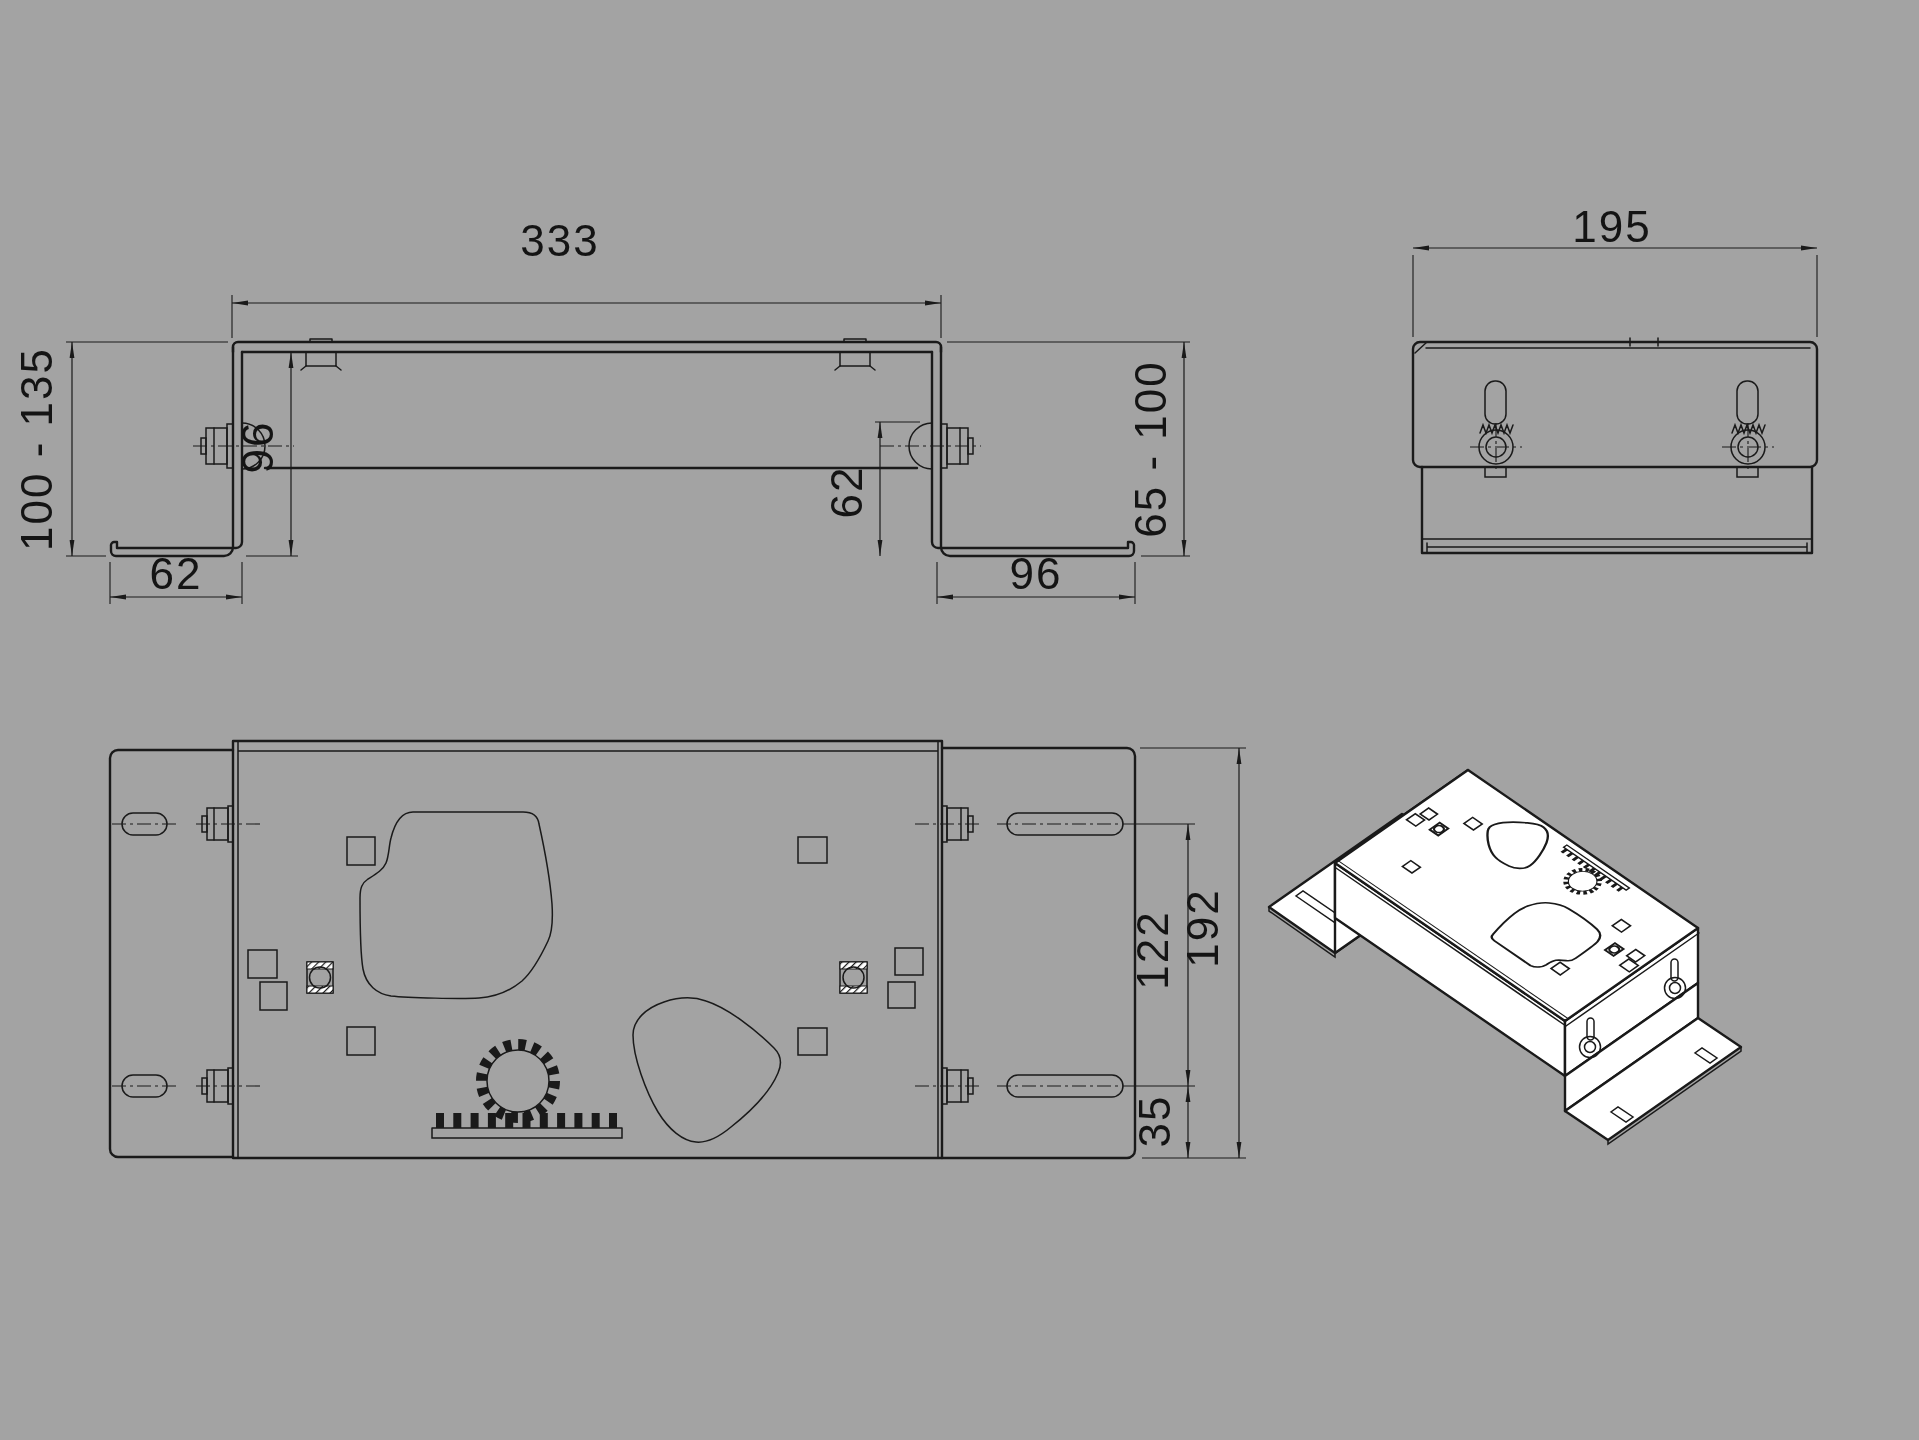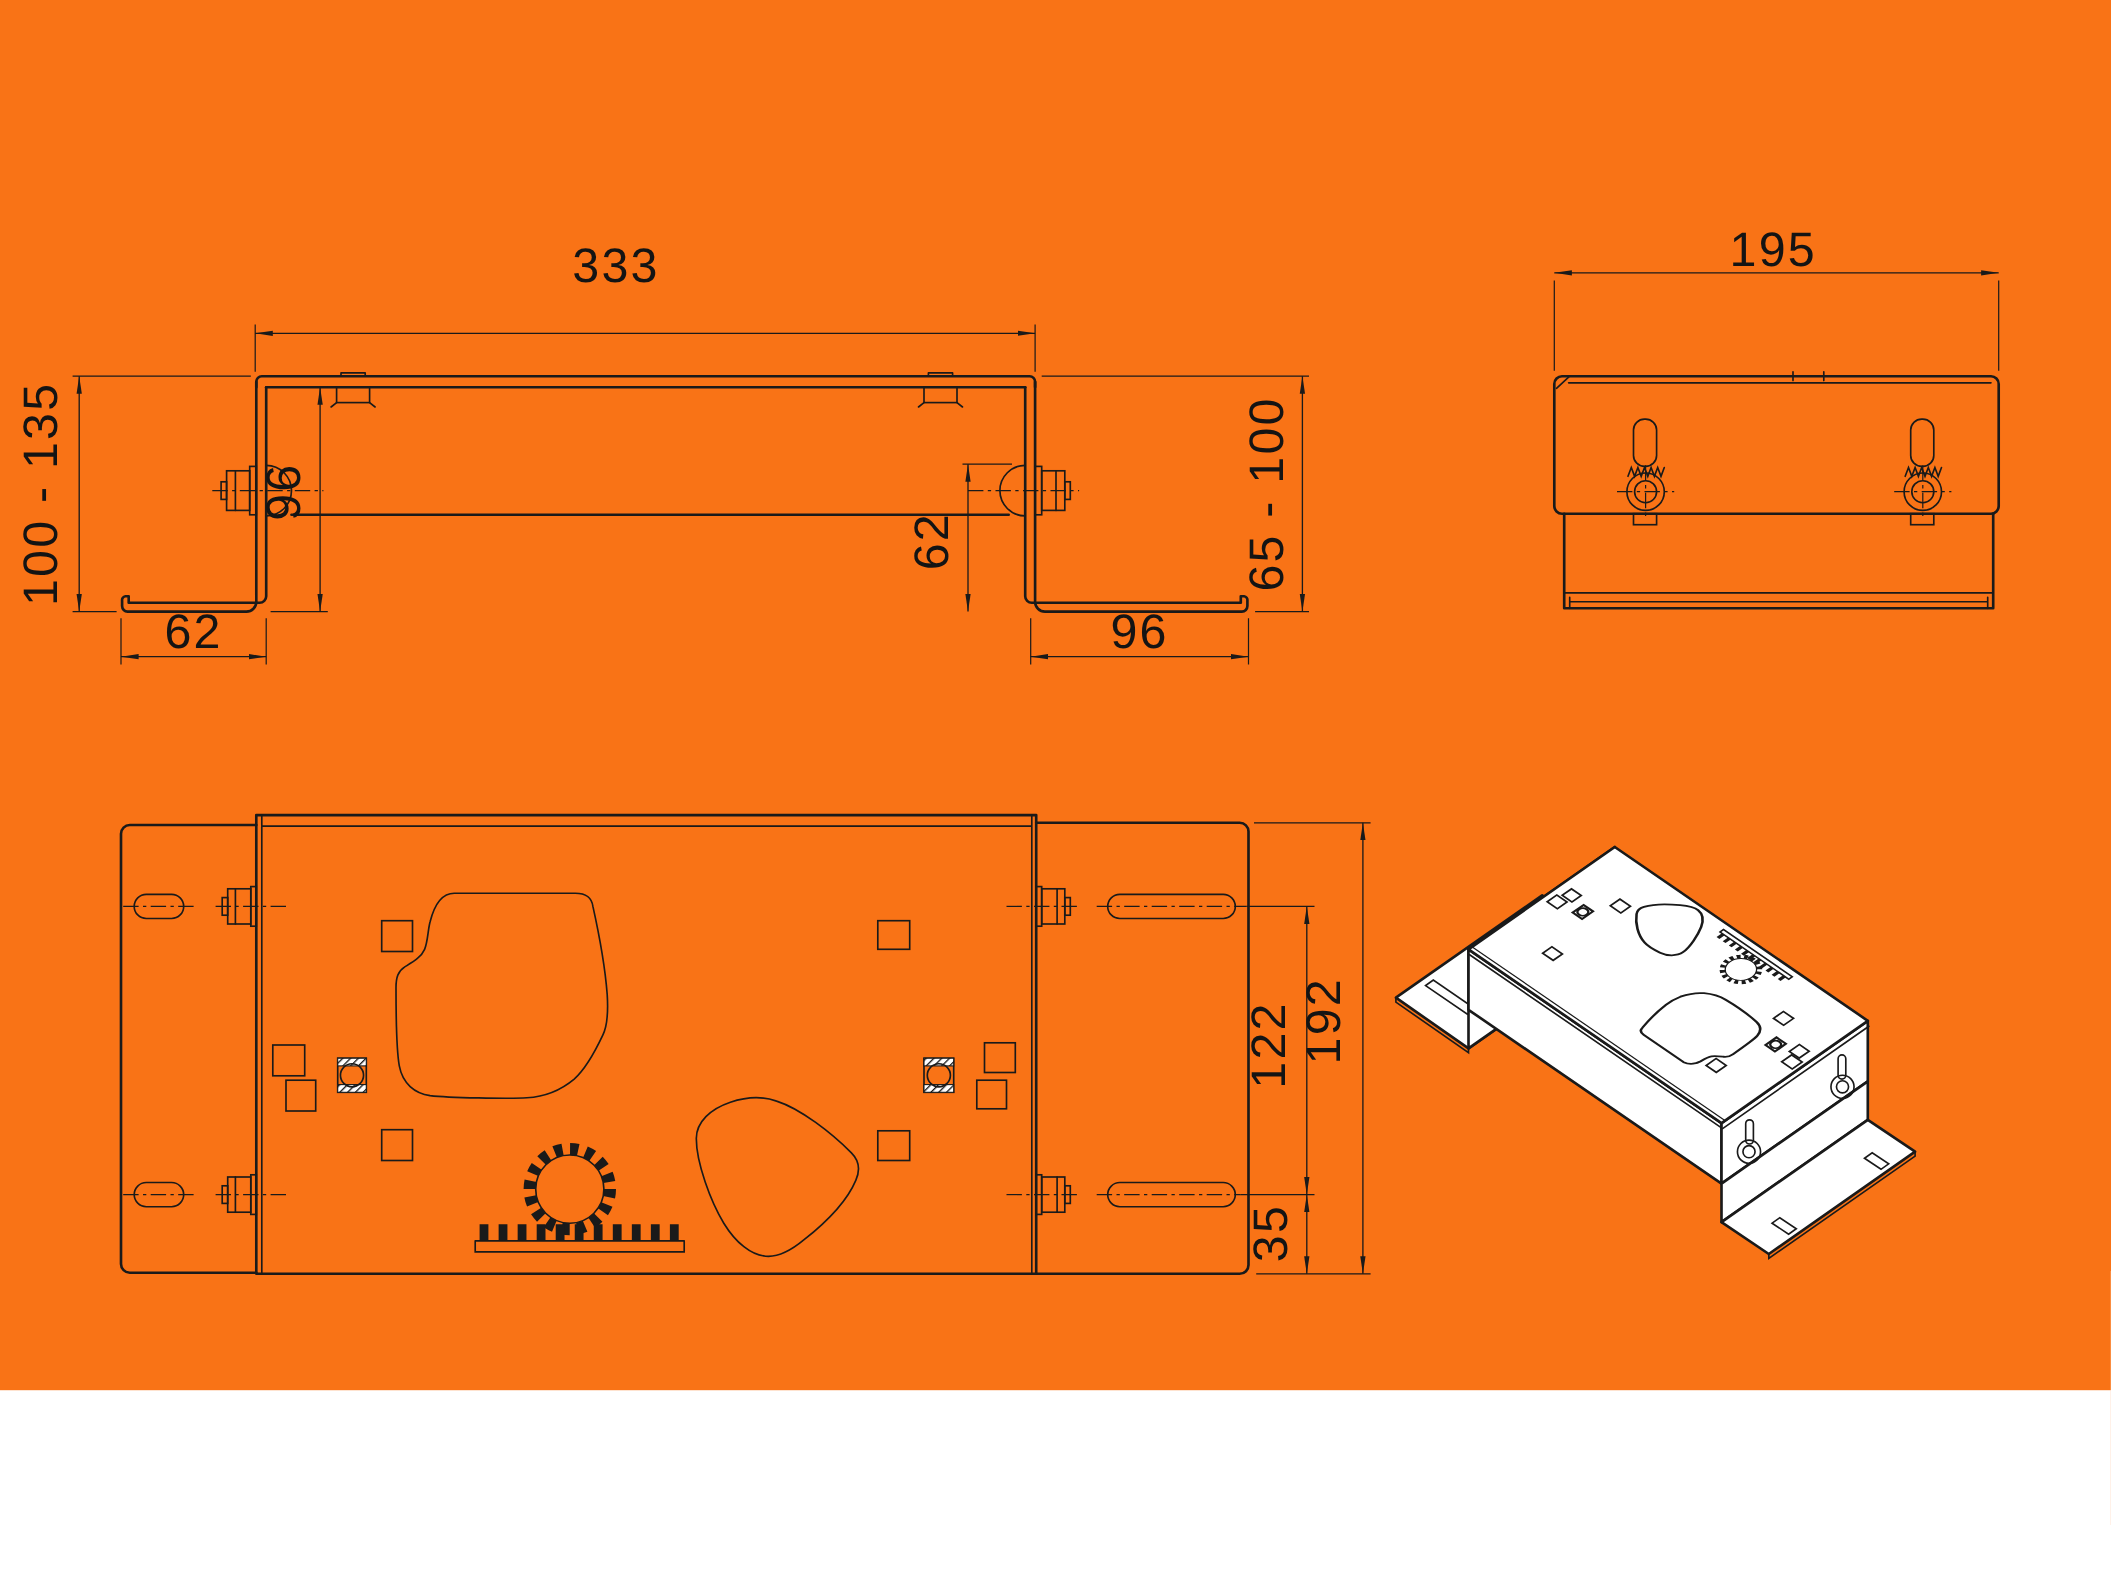--- a/index.html
+++ b/index.html
@@ -1,16 +1,16 @@
 <!DOCTYPE html>
 <html><head>
 <meta charset="utf-8">
 <style>
   html,body{margin:0;padding:0;background:#ffffff;}
-  .stage{width:1919px;height:1264px;background:#f97316;position:relative;overflow:hidden;}
+  .stage{width:1919px;height:1440px;background:#a3a3a3;position:relative;overflow:hidden;}
   svg{display:block;}
   .part{fill:none;stroke:#1a1a1a;stroke-width:2.4;stroke-linecap:round;stroke-linejoin:round;}
   .part-thin{fill:none;stroke:#1a1a1a;stroke-width:1.5;stroke-linecap:round;}
   .facefill{fill:#ffffff;stroke:#1a1a1a;stroke-width:2.4;stroke-linejoin:round;}
   .dimline{fill:none;stroke:#1a1a1a;stroke-width:1.2;}
   .extline{fill:none;stroke:#1a1a1a;stroke-width:1.1;}
   .cline{fill:none;stroke:#1a1a1a;stroke-width:1.1;stroke-dasharray:14 4 3 4;}
   .dimtext{font-family:"Liberation Sans",sans-serif;font-size:44px;fill:#141414;letter-spacing:2px;}
   .hatchband{fill:url(#hatch);stroke:#1a1a1a;stroke-width:1;}
   .gear-ring{fill:none;stroke:#1a1a1a;}

